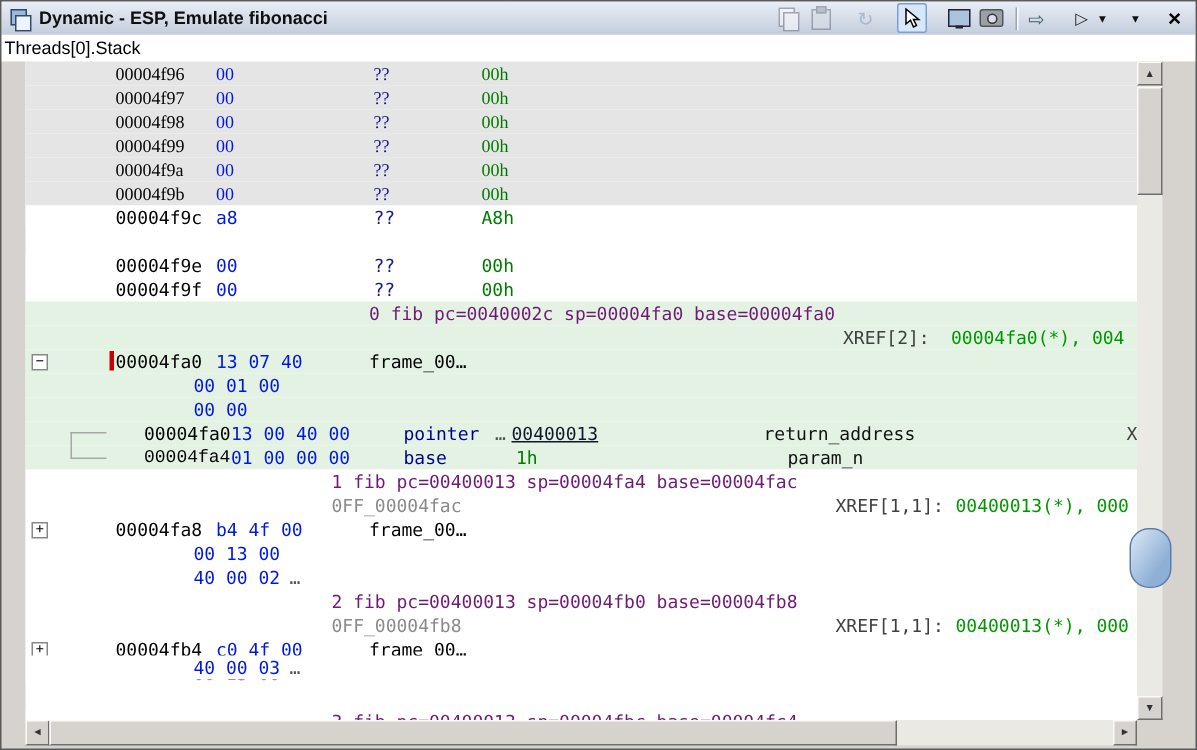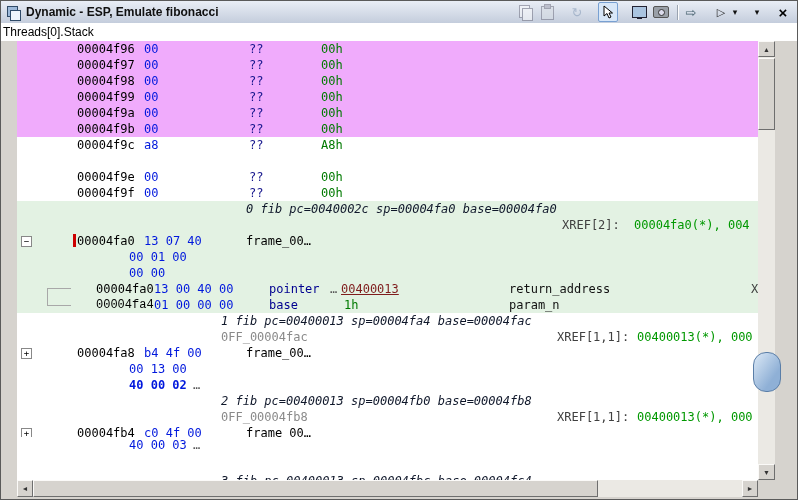--- a/index.html
+++ b/index.html
@@ -36,35 +36,35 @@
 
   
   .subtitle{position:absolute;left:0;top:22px;width:796px;height:18px;background:#ffffff;
     font-size:12px;color:#000;line-height:18px;padding-left:2px;box-sizing:border-box;}
 
   
   #listing{position:absolute;left:16px;top:40px;width:741px;height:439px;background:#ffffff;overflow:hidden;
     font:12px "DejaVu Sans Mono",monospace;}
   #listing-rows{position:absolute;left:0;top:0;width:100%;height:100%;}
   .lrow{position:absolute;left:0;width:100%;height:16px;overflow:hidden;}
-  .bg-sel{background:#f0abfc;}
+  .bg-sel{background:#e5e5e5;font-family:Liberation Serif, serif;}
   .bg-frame{background:#e3f2e3;}
   .bg-plain{background:#ffffff;}
   .tk{position:absolute;top:0;line-height:16px;white-space:pre;}
   .c-addr{color:#000000;}
   .c-byte{color:#0018dd;}
   .c-und{color:#14148c;}
   .c-val{color:#007a00;}
   .c-char{color:#2f6a2f;}
-  .c-comment{color:#0f172a;font-style:italic;}
+  .c-comment{color:#701a75;}
   .c-xreflbl{color:#404040;}
   .c-xref{color:#009800;}
   .c-label{color:#000000;}
   .c-type{color:#000090;}
-  .c-link{color:#7f1d1d;text-decoration:underline;}
+  .c-link{color:#0f172a;text-decoration:underline;}
   .c-field{color:#111111;}
   .c-dim{color:#555555;}
   .c-dimlabel{color:#8a8a8a;}
   .c-expand{top:3px;width:9px;height:9px;border:1px solid #888;background:#fff;
     font:9px/8px "DejaVu Sans Mono",monospace;text-align:center;color:#000;}
   .c-redmark{top:1px;width:3px;height:13px;background:#cc0000;}
   .br-line{position:absolute;background:#a8a8a8;}
 
   
   .sb-v{position:absolute;left:757px;top:40px;width:17px;height:439px;background:#ebe9e4;}
@@ -224,41 +224,41 @@
           <span class="tk c-dim" style="left: 313px;">…</span>
           <span class="tk c-link" style="left: 324px;">00400013</span>
           <span class="tk c-field" style="left: 492px;">return_address</span>
           <span class="tk c-xreflbl" style="left: 734px;">XR</span>
         </div>
         <div class="lrow bg-frame" style="top: 256px;">
           <span class="tk c-addr" style="left: 79px; font-family: Liberation Mono, monospace;">00004fa4</span>
           <span class="tk c-byte" style="left: 137px;">01 00 00 00</span>
           <span class="tk c-type" style="left: 252px;">base</span>
           <span class="tk c-val" style="left: 327px;">1h</span>
-          <span class="tk c-field" style="left: 492px;">param_n</span>
+          <span class="tk c-field" style="left: 508px;">param_n</span>
         </div>
         <div class="lrow bg-plain" style="top: 272px;">
           <span class="tk c-comment" style="left: 204px;">1 fib pc=00400013 sp=00004fa4 base=00004fac</span>
         </div>
         <div class="lrow bg-plain" style="top: 288px;">
           <span class="tk c-dimlabel" style="left: 204px;">0FF_00004fac</span>
           <span class="tk c-xreflbl" style="left: 540px;">XREF[1,1]:</span>
           <span class="tk c-xref" style="left: 620px;">00400013(*), 000</span>
         </div>
         <div class="lrow bg-plain" style="top: 304px;">
           <span class="tk c-expand" style="left: 4px;">+</span>
           <span class="tk c-addr" style="left: 60px;">00004fa8</span>
           <span class="tk c-byte" style="left: 127px;">b4 4f 00</span>
           <span class="tk c-label" style="left: 229px;">frame_00…</span>
         </div>
         <div class="lrow bg-plain" style="top: 320px;">
           <span class="tk c-byte" style="left: 112px;">00 13 00</span>
         </div>
         <div class="lrow bg-plain" style="top: 336px;">
-          <span class="tk c-byte" style="left: 112px; font-weight: bold;">40 00 02</span>
+          <span class="tk c-byte" style="left: 112px;">40 00 02</span>
           <span class="tk c-dim" style="left: 176px;">…</span>
         </div>
         <div class="lrow bg-plain" style="top: 352px;">
           <span class="tk c-comment" style="left: 204px;">2 fib pc=00400013 sp=00004fb0 base=00004fb8</span>
         </div>
         <div class="lrow bg-plain" style="top: 368px;">
           <span class="tk c-dimlabel" style="left: 204px;">0FF_00004fb8</span>
           <span class="tk c-xreflbl" style="left: 540px;">XREF[1,1]:</span>
           <span class="tk c-xref" style="left: 620px;">00400013(*), 000</span>
         </div>

